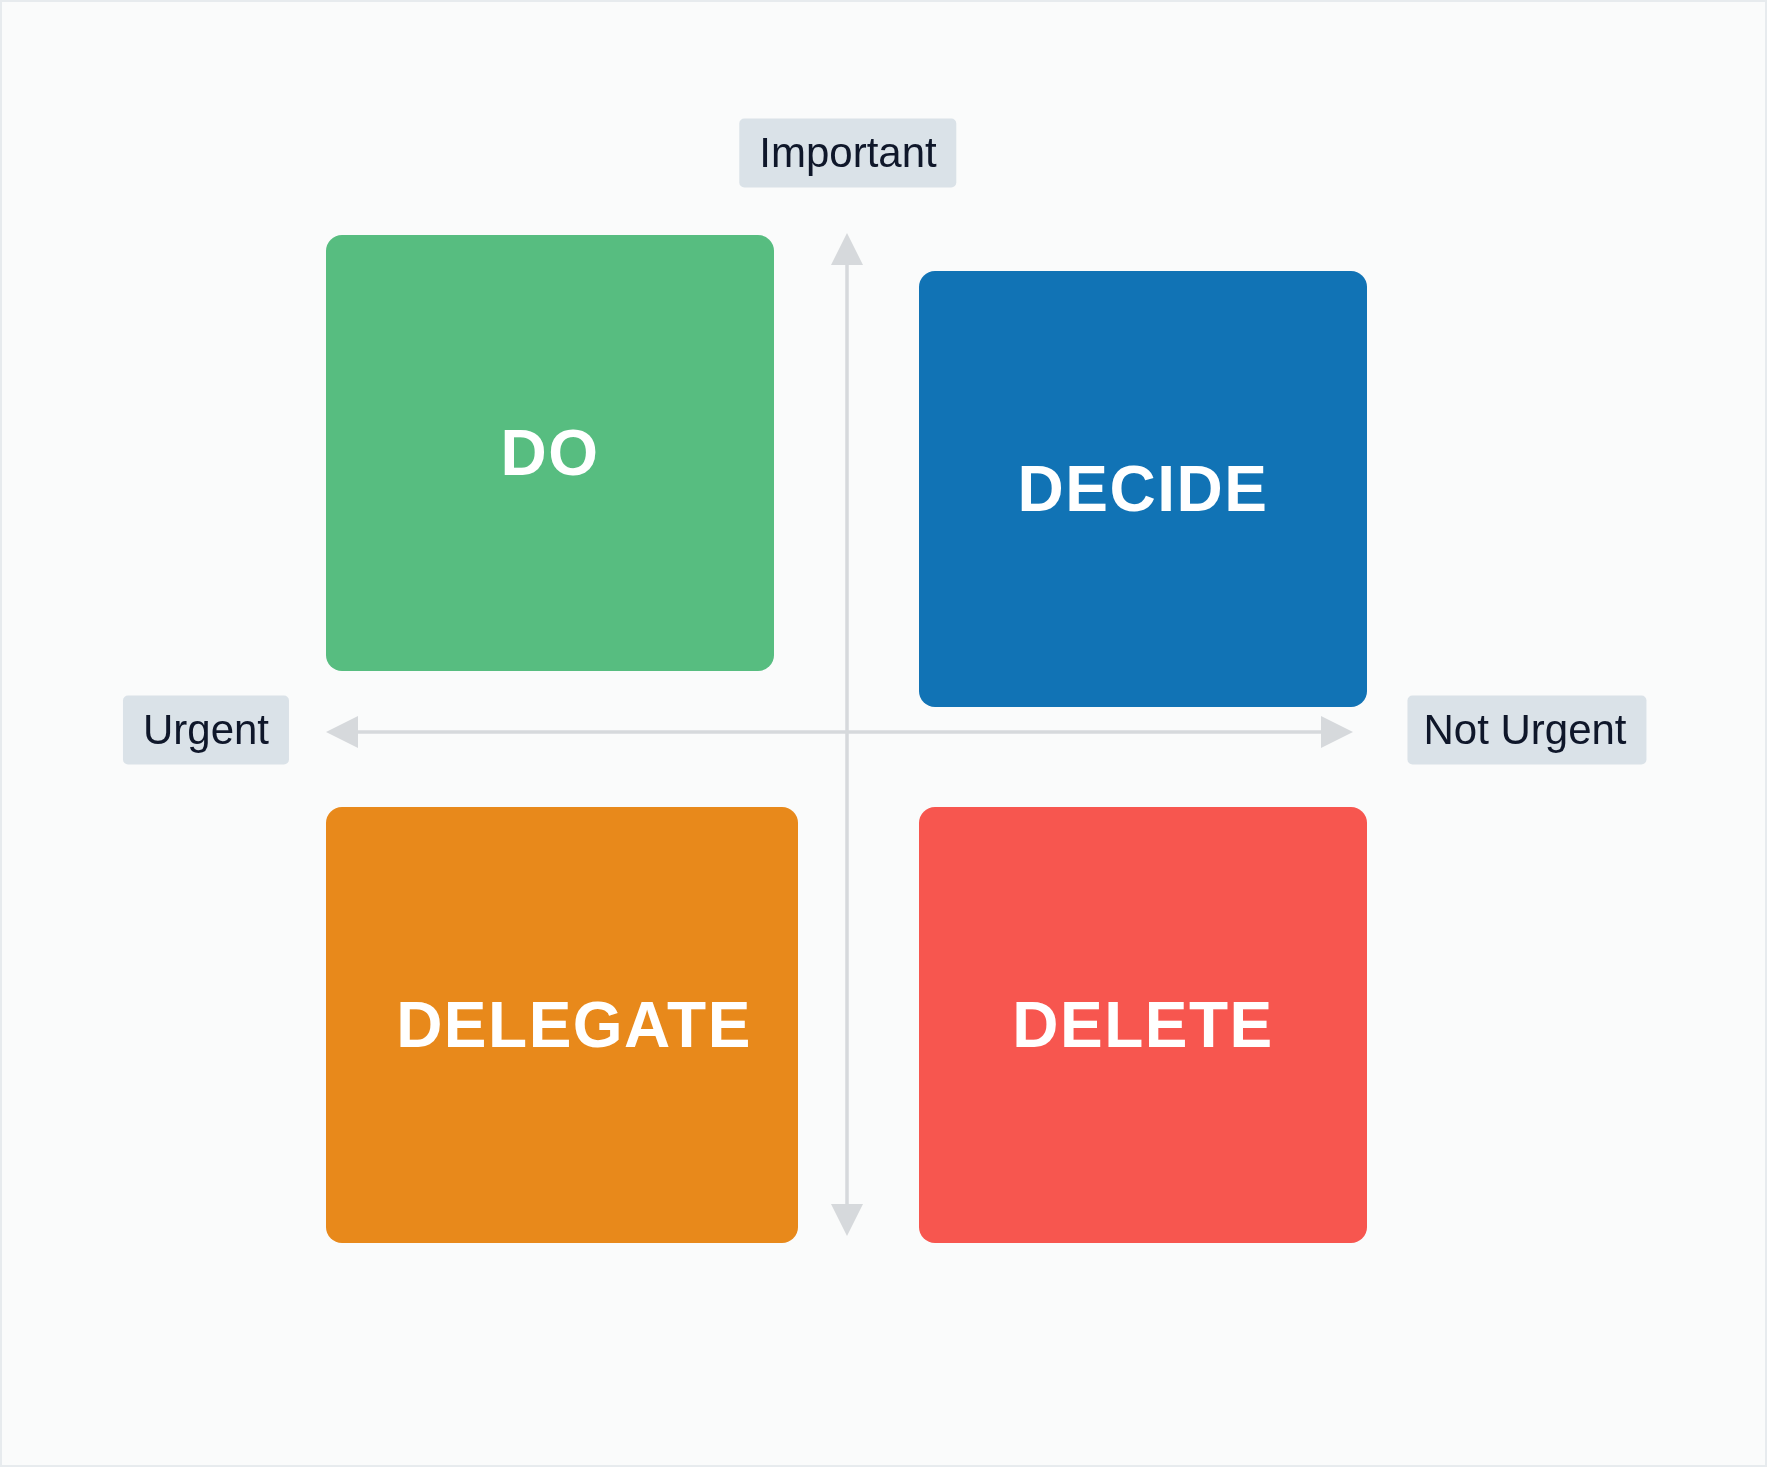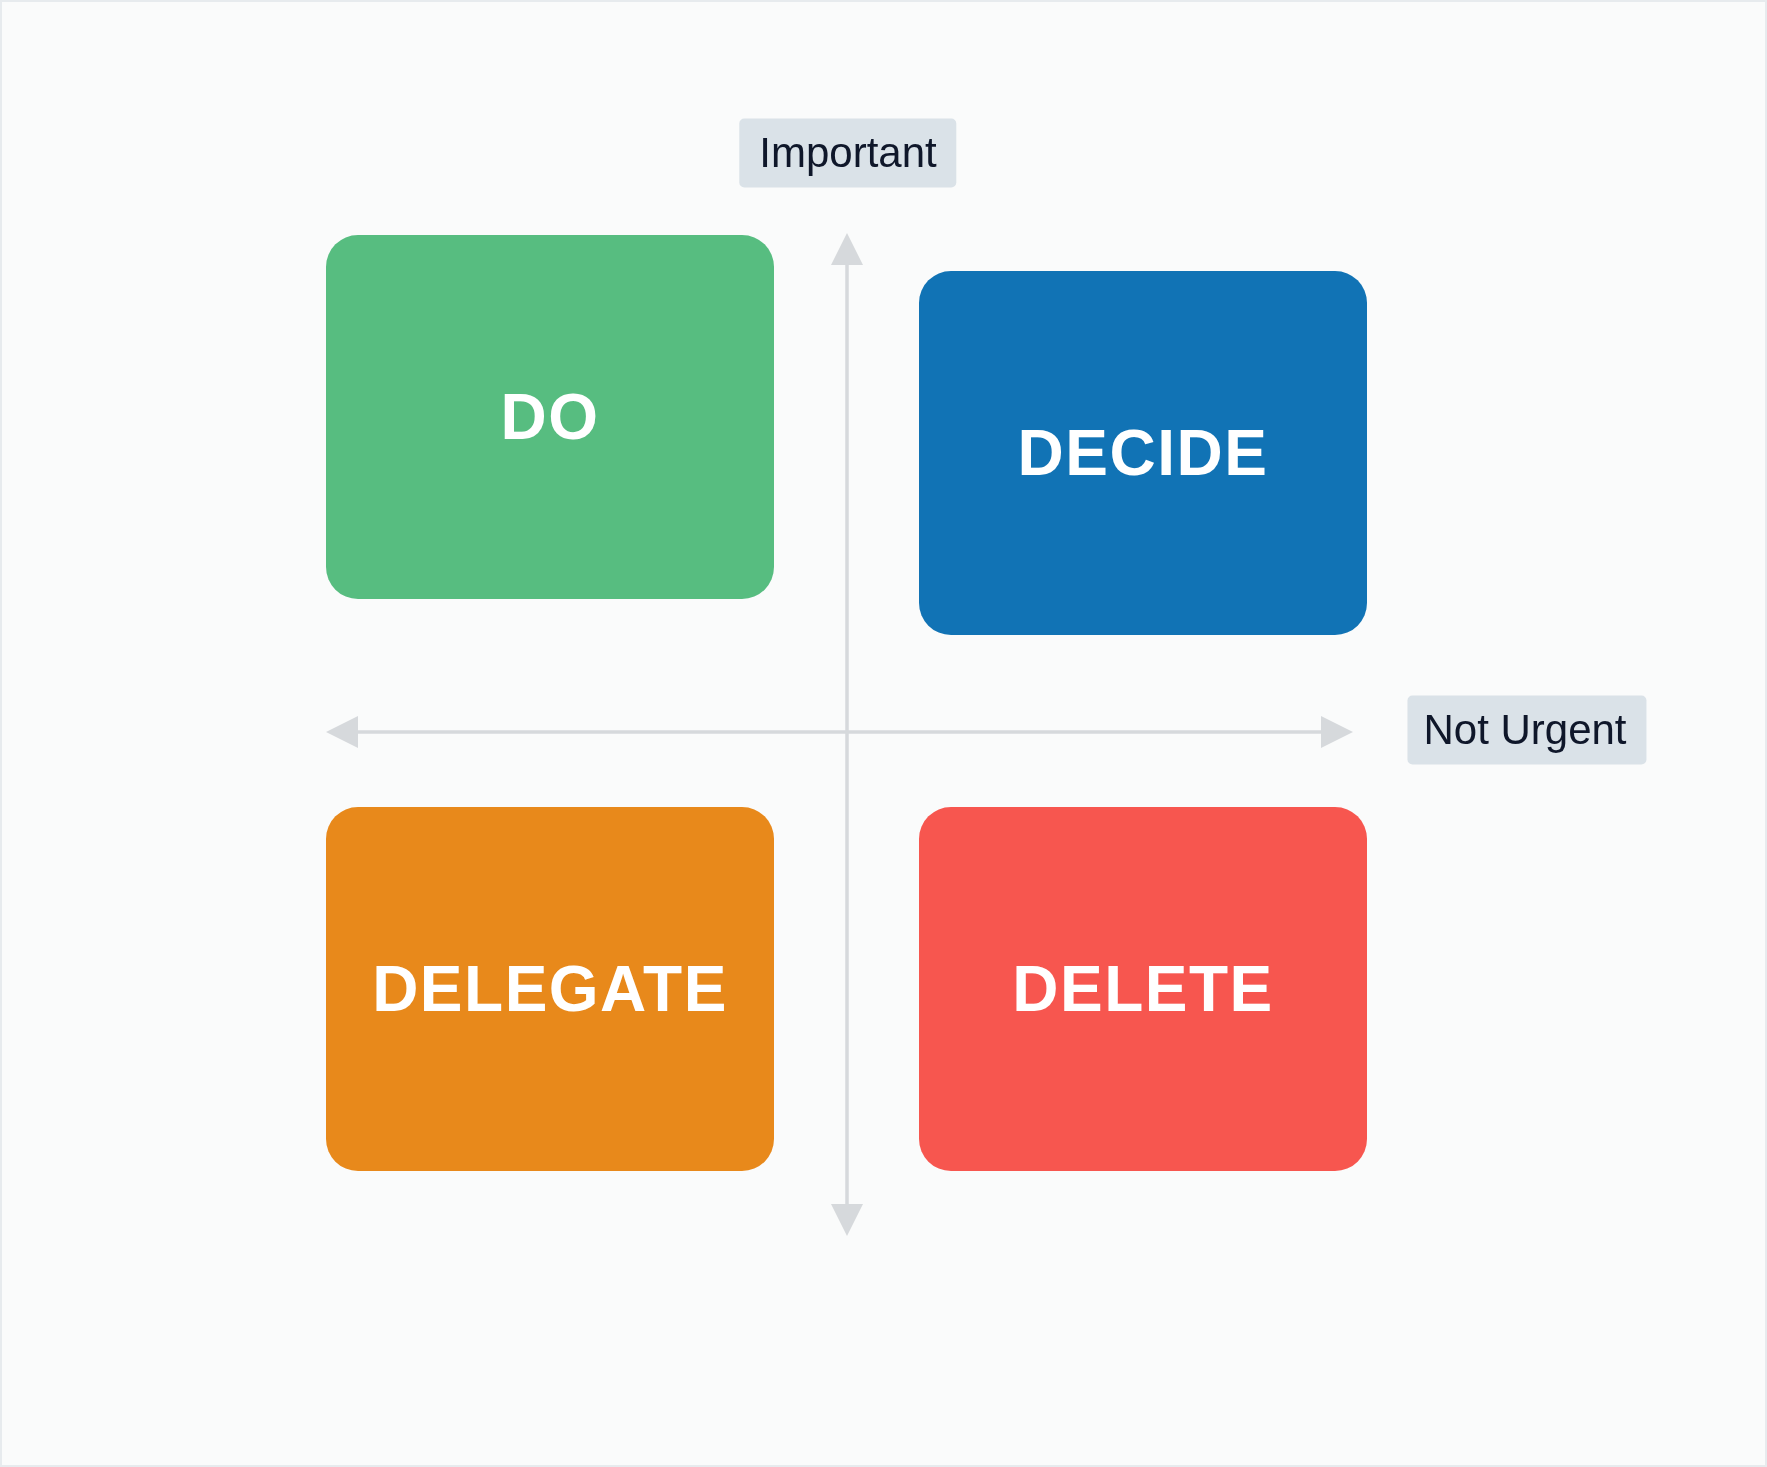--- a/index.html
+++ b/index.html
@@ -18,22 +18,22 @@
     position: absolute;
     left: 0; top: 0;
     width: 1763px;
     height: 1463px;
     border: 2px solid #e7ebee;
     background: #fafbfb;
   }
   .quadrant {
     position: absolute;
     width: 448px;
-    height: 364px;
-    border-radius: 32px;
+    height: 436px;
+    border-radius: 16px;
     display: flex;
     align-items: center;
     justify-content: center;
     color: #ffffff;
     font-size: 64px;
     font-weight: bold;
     letter-spacing: 1.5px;
     user-select: none;
   }
   .q-top-left     { left: 324px; top: 233px; }
@@ -84,23 +84,24 @@
       <polygon points="1351,730 1319,714 1319,746" fill="#d6d9dc"></polygon>
     </g>
   </svg>
 
   <div class="quadrant q-top-left" style="background: rgb(87, 189, 128);">
     <span>DO</span>
   </div>
   <div class="quadrant q-top-right" style="background: rgb(17, 115, 181); margin-top: 36px;">
     <span>DECIDE</span>
   </div>
-  <div class="quadrant q-bottom-left" style="background: rgb(232, 137, 27);">
+  <div class="quadrant q-bottom-left" style="background: rgb(232, 137, 27); padding-left: 24px;">
     <span>DELEGATE</span>
   </div>
   <div class="quadrant q-bottom-right" style="background: rgb(247, 86, 79);">
     <span>DELETE</span>
   </div>
 
   <div class="axis-label lbl-top">Important</div>
+  <div class="axis-label lbl-left">Urgent</div>
   <div class="axis-label lbl-right">Not Urgent</div>
 
 </div>
 
 </body></html>

